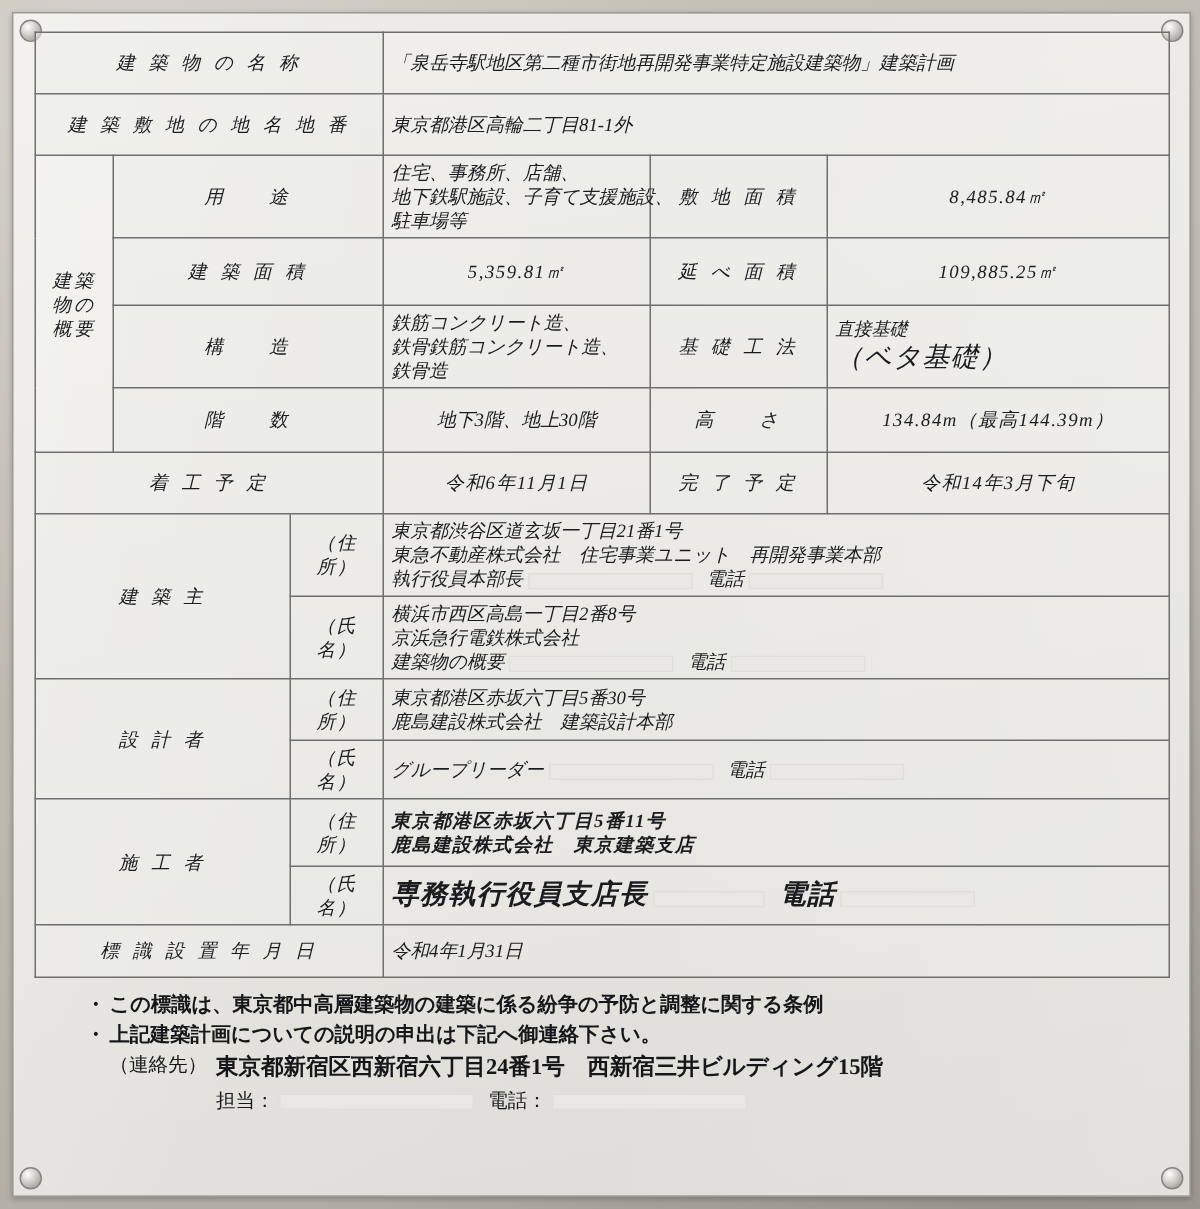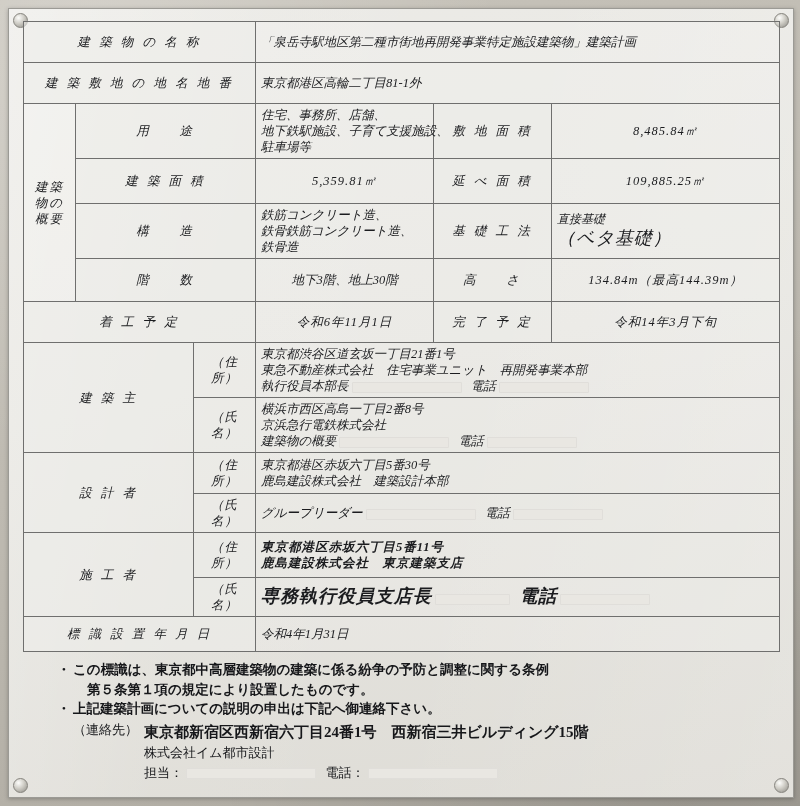--- a/index.html
+++ b/index.html
@@ -307,30 +307,28 @@
         <tr>
           <td class="lbl" colspan="3">標 識 設 置 年 月 日</td>
           <td class="val" colspan="3" style="height:28px">令和4年1月31日</td>
         </tr>
       </tbody>
         </table>
 
       <div class="notes">
         <div class="bullet">
           <span class="line">この標識は、東京都中高層建築物の建築に係る紛争の予防と調整に関する条例</span>
-          <span class="line indent">第５条第１項の規定により設置したものです。</span>
         </div>
         <div class="bullet">
           <span class="line">上記建築計画についての説明の申出は下記へ御連絡下さい。</span>
         </div>
         <div class="contact-row">
           <div class="contact-label">（連絡先）</div>
           <div class="contact-body">
             <span class="line big">東京都新宿区西新宿六丁目24番1号　西新宿三井ビルディング15階</span>
-            <span class="line">株式会社イム都市設計</span>
             <span class="line">
               <span>担当：</span>
               <span class="redact rw-130"></span>
               <span class="tel">電話：</span>
               <span class="redact rw-130"></span>
             </span>
           </div>
         </div>
       </div>
 

